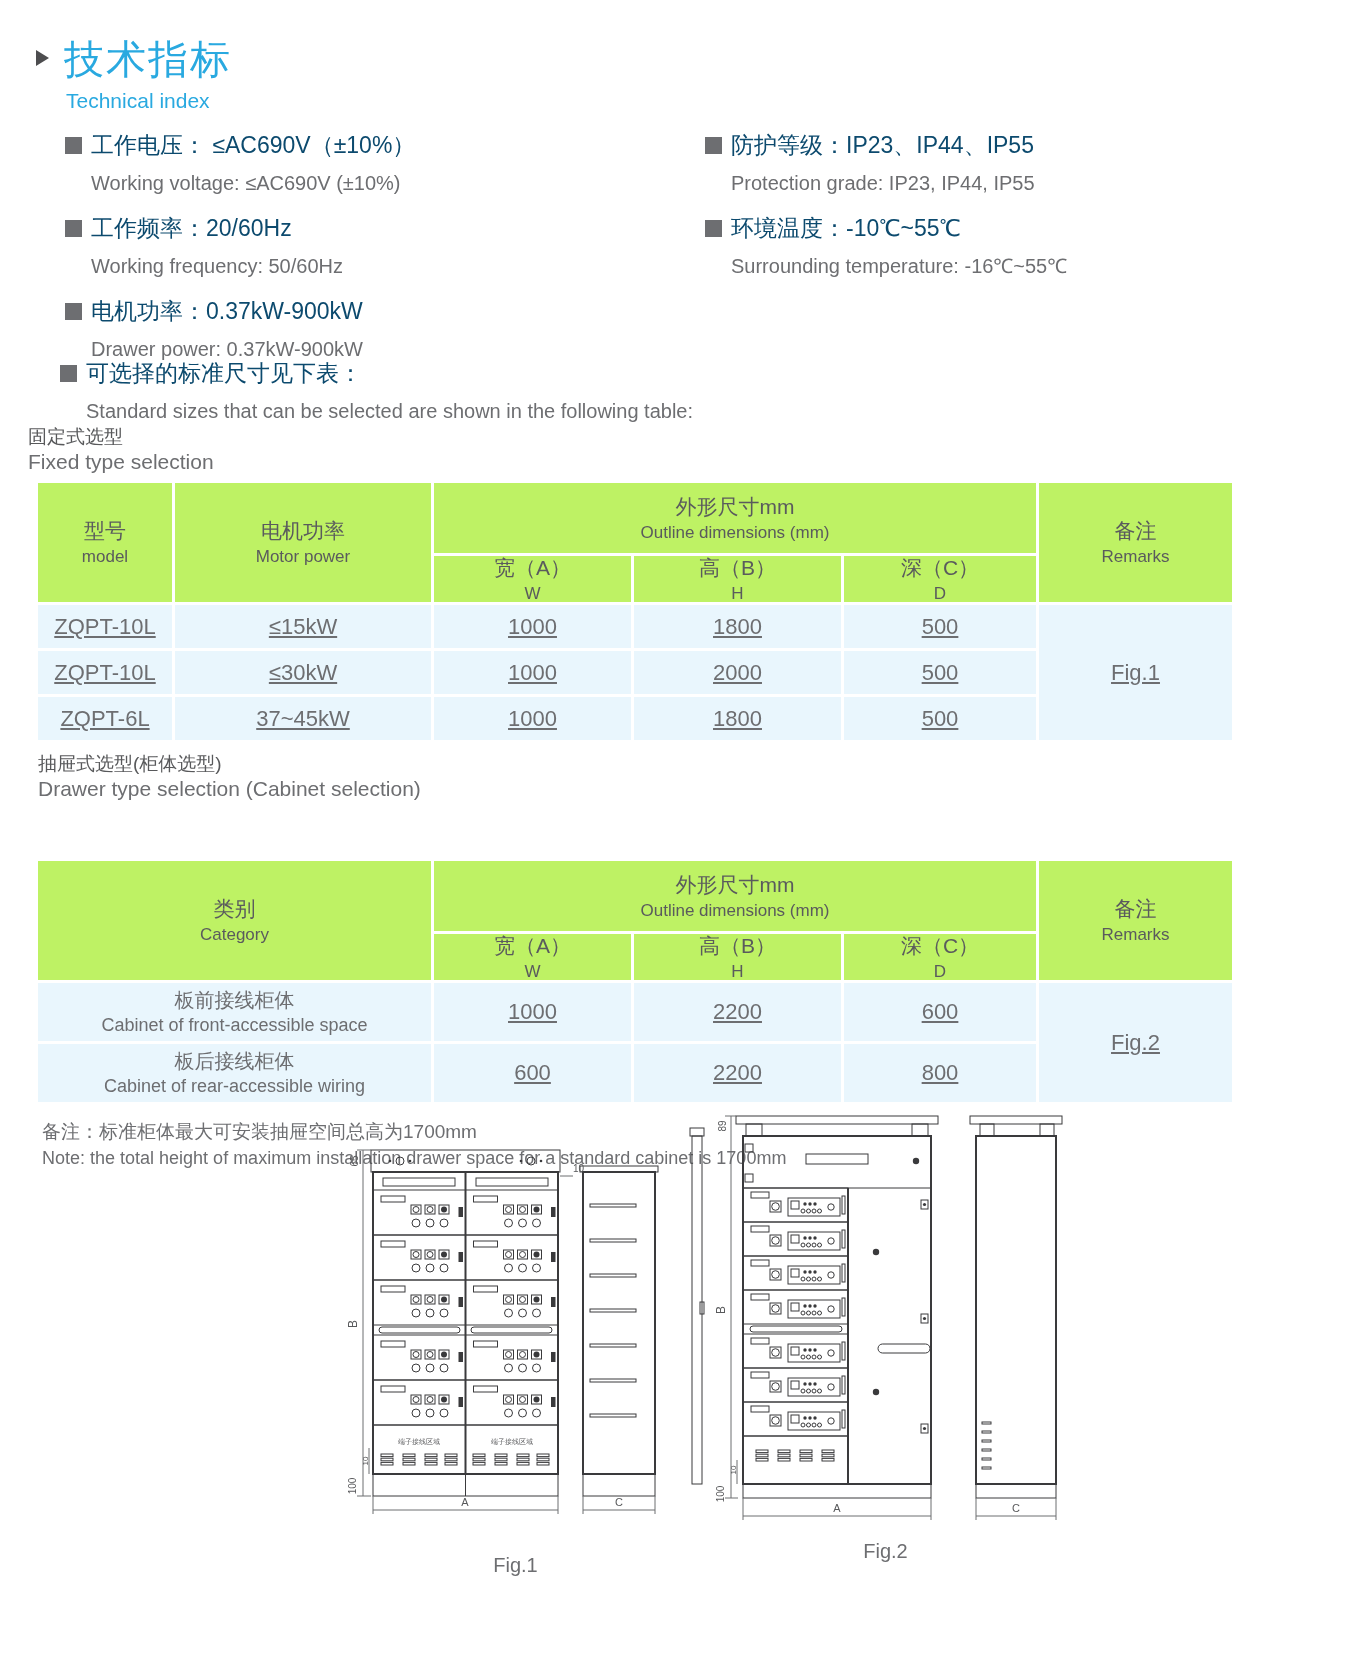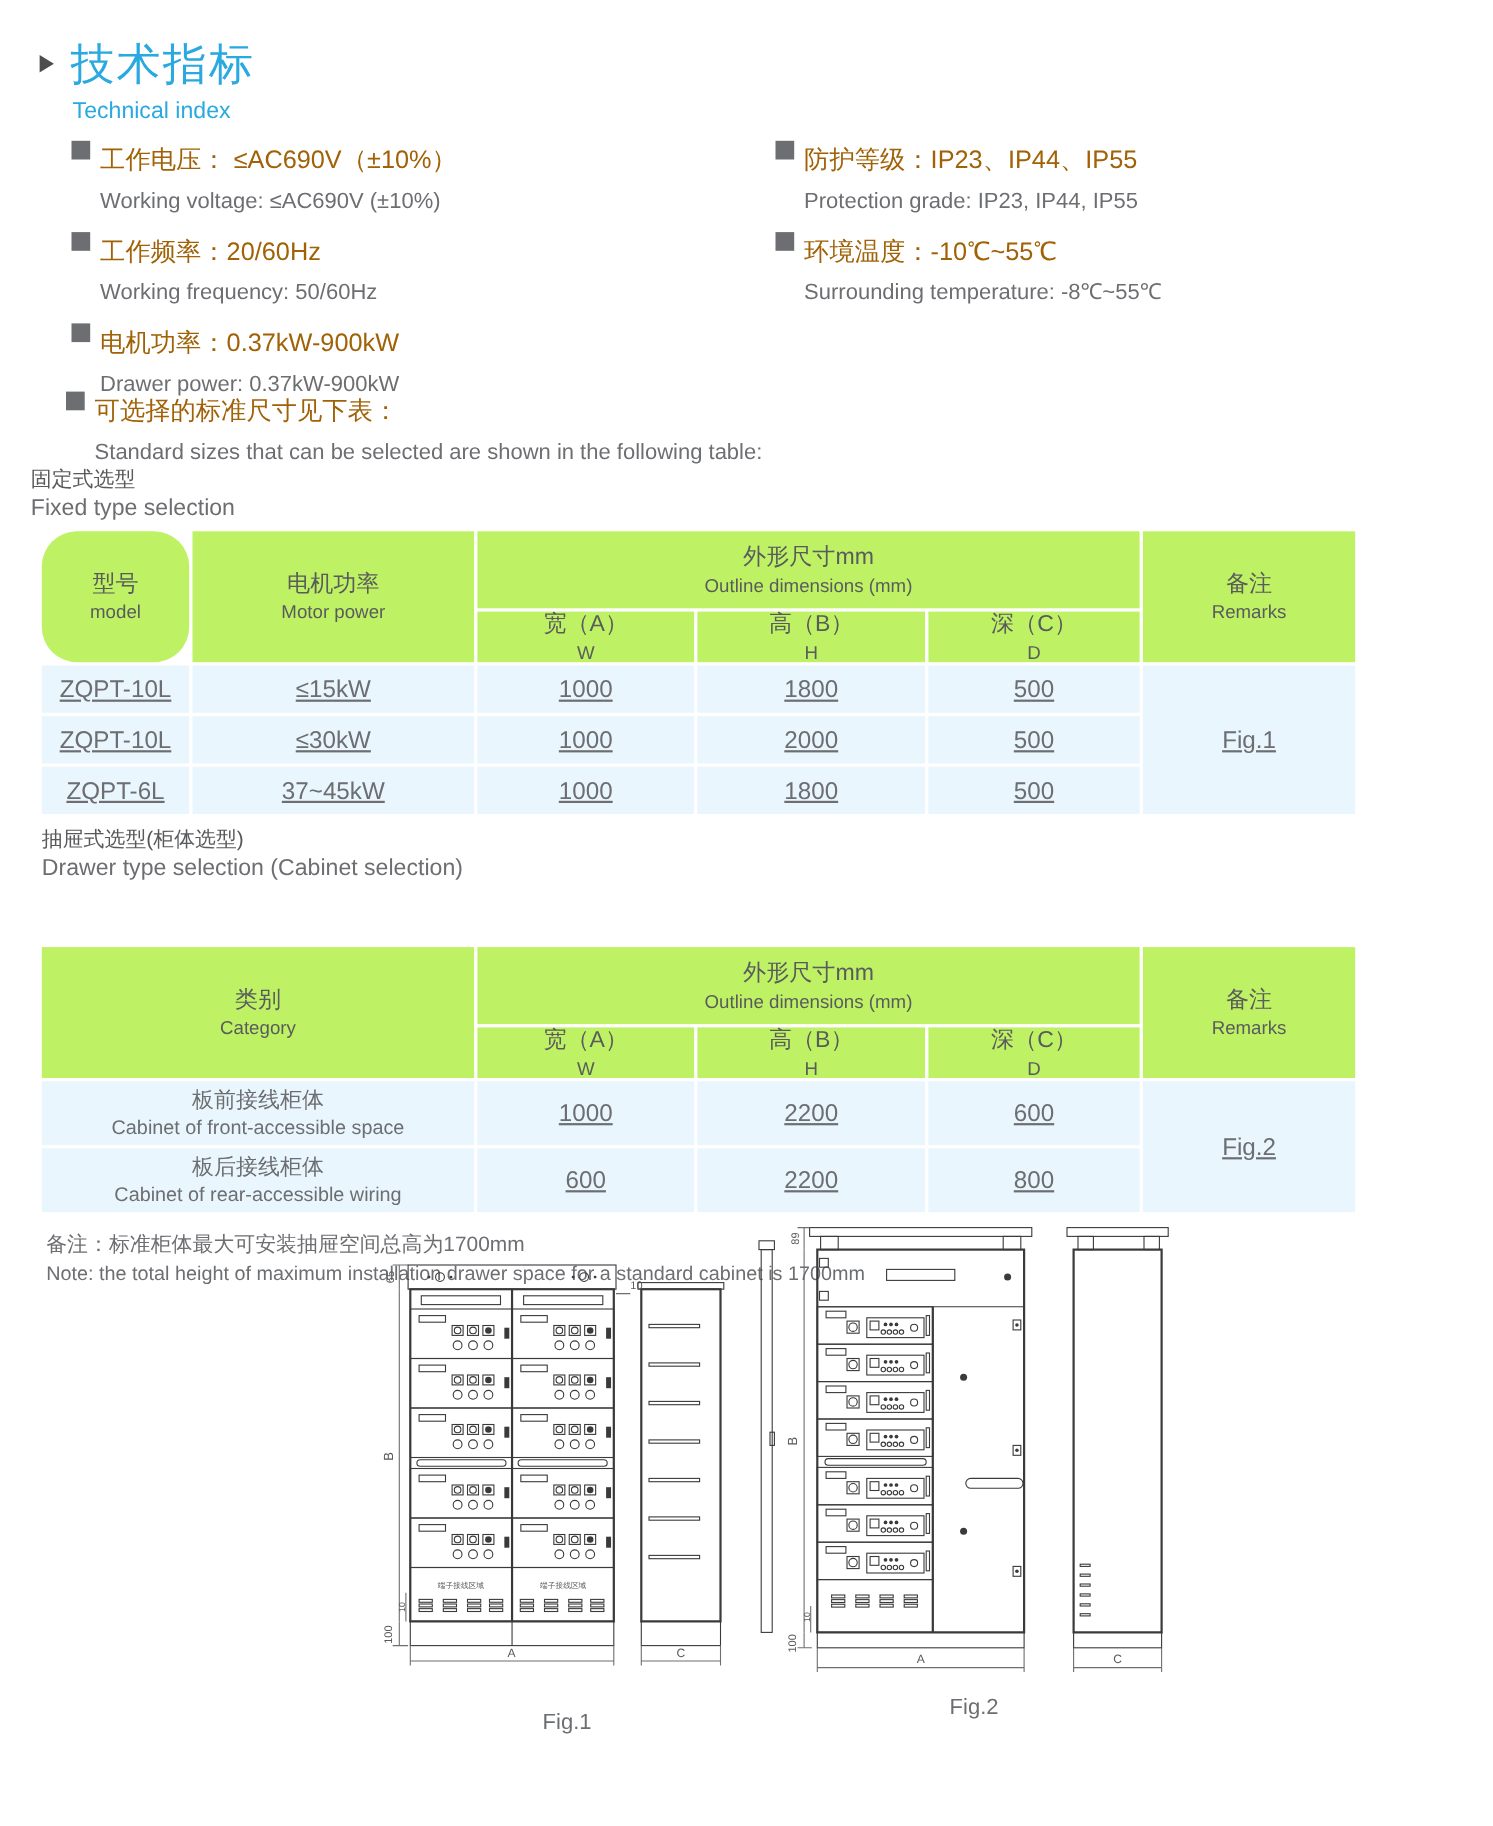--- a/index.html
+++ b/index.html
@@ -11,21 +11,21 @@
   .tri{position:absolute;left:0;top:14px;width:0;height:0;
        border-left:13px solid #4d4d4f;border-top:8px solid transparent;border-bottom:8px solid transparent;}
   .title-zh{margin-left:28px;font-size:40px;line-height:46px;color:#29a9e0;letter-spacing:2px;}
   .title-en{margin-left:30px;font-size:21px;line-height:30px;color:#29a9e0;margin-top:4px;}
 
   
   .specs{position:absolute;left:65px;top:128px;width:1250px;display:flex;}
   .spec-col.left{width:640px;}
   .spec-col.right{flex:1;}
   .spec-item{margin-bottom:13px;}
-  .spec-zh{font-size:23px;line-height:34px;color:#a16207;display:flex;}
+  .spec-zh{font-size:23px;line-height:34px;color:#0c4a6e;display:flex;align-items:center;}
   .bullet{display:inline-block;width:17px;height:17px;background:#6d6e71;margin-right:9px;flex:0 0 auto;}
   .spec-en{font-size:20px;line-height:30px;color:#6d6e71;margin-left:26px;margin-top:6px;}
   .intro{position:absolute;left:60px;top:356px;}
 
   
   .sec-label .sec-zh{font-size:19px;line-height:26px;color:#58595b;}
   .sec-label .sec-en{font-size:21px;line-height:24px;color:#6d6e71;}
   .sec1{position:absolute;left:28px;top:424px;}
   .sec2{position:absolute;left:38px;top:751px;}
 
@@ -36,21 +36,21 @@
   .t2{top:861px;grid-template-columns:393px 197px 207px 192px 1fr;
       grid-template-rows:70px 46px 58px 58px;}
   .hc{background:#bef264;display:flex;flex-direction:column;align-items:center;justify-content:center;text-align:center;}
   .bc{background:#e9f6fd;display:flex;flex-direction:column;align-items:center;justify-content:center;text-align:center;}
   .hz{font-size:21px;line-height:28px;color:#5a5b5d;}
   .he{font-size:17px;line-height:23px;color:#5a5b5d;}
   .bv{font-size:22px;color:#6d6e71;text-decoration:underline;}
   .bz{font-size:20px;line-height:26px;color:#6d6e71;}
   .be{font-size:18px;line-height:24px;color:#6d6e71;}
   
-  .t1 .c-model{grid-column:1;grid-row:1/span 2;border-radius:32px;}
+  .t1 .c-model{grid-column:1;grid-row:1/span 2;}
   .t1 .c-power{grid-column:2;grid-row:1/span 2;}
   .t1 .c-dims{grid-column:3/span 3;grid-row:1;}
   .t1 .c-w{grid-column:3;grid-row:2;}
   .t1 .c-h{grid-column:4;grid-row:2;}
   .t1 .c-d{grid-column:5;grid-row:2;}
   .t1 .c-rem{grid-column:6;grid-row:1/span 2;}
   .t1 .c-remb{grid-column:6;grid-row:3/span 3;}
   
   .t2 .c-cat{grid-column:1;grid-row:1/span 2;}
   .t2 .c-dims{grid-column:2/span 3;grid-row:1;}
@@ -117,21 +117,21 @@
             <span class="bullet"></span>
             <span>防护等级：IP23、IP44、IP55</span>
           </div>
         <div class="spec-en">Protection grade: IP23, IP44, IP55</div>
       </div>
       <div class="spec-item">
         <div class="spec-zh">
             <span class="bullet"></span>
             <span>环境温度：-10℃~55℃</span>
           </div>
-        <div class="spec-en">Surrounding temperature: -8℃~55℃</div>
+        <div class="spec-en">Surrounding temperature: -16℃~55℃</div>
       </div>
     </div>
   </div>
 
   <div class="spec-item intro">
     <div class="spec-zh">
         <span class="bullet"></span>
         <span>可选择的标准尺寸见下表：</span>
       </div>
     <div class="spec-en">Standard sizes that can be selected are shown in the following table:</div>

